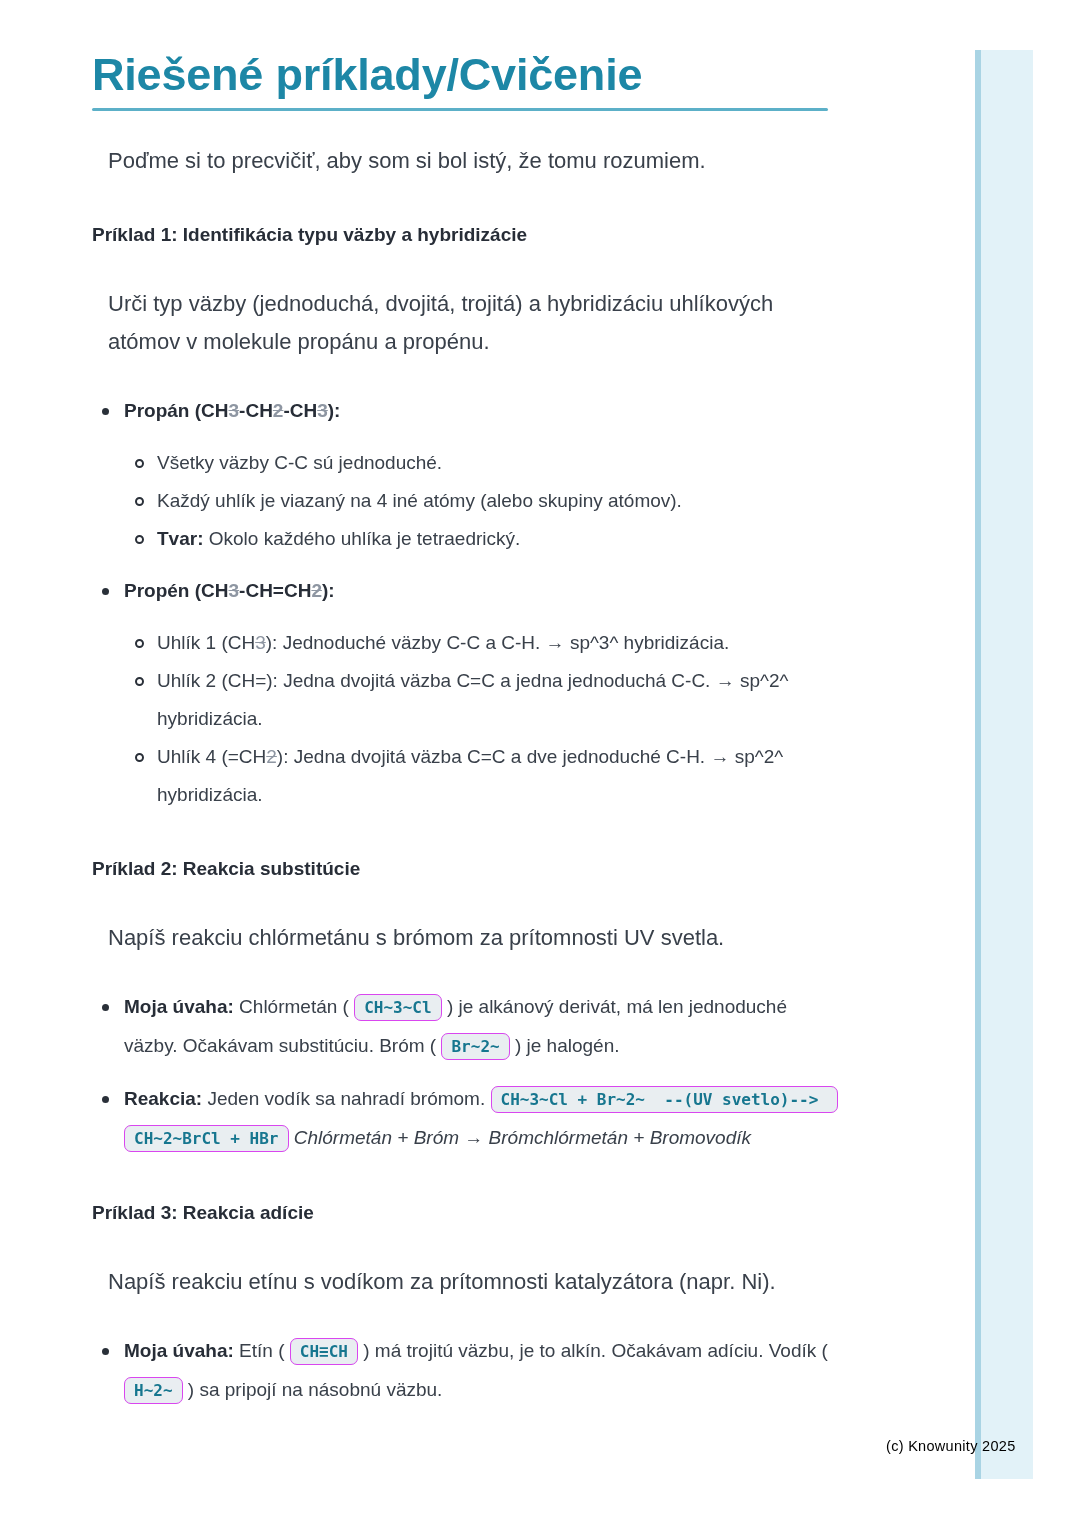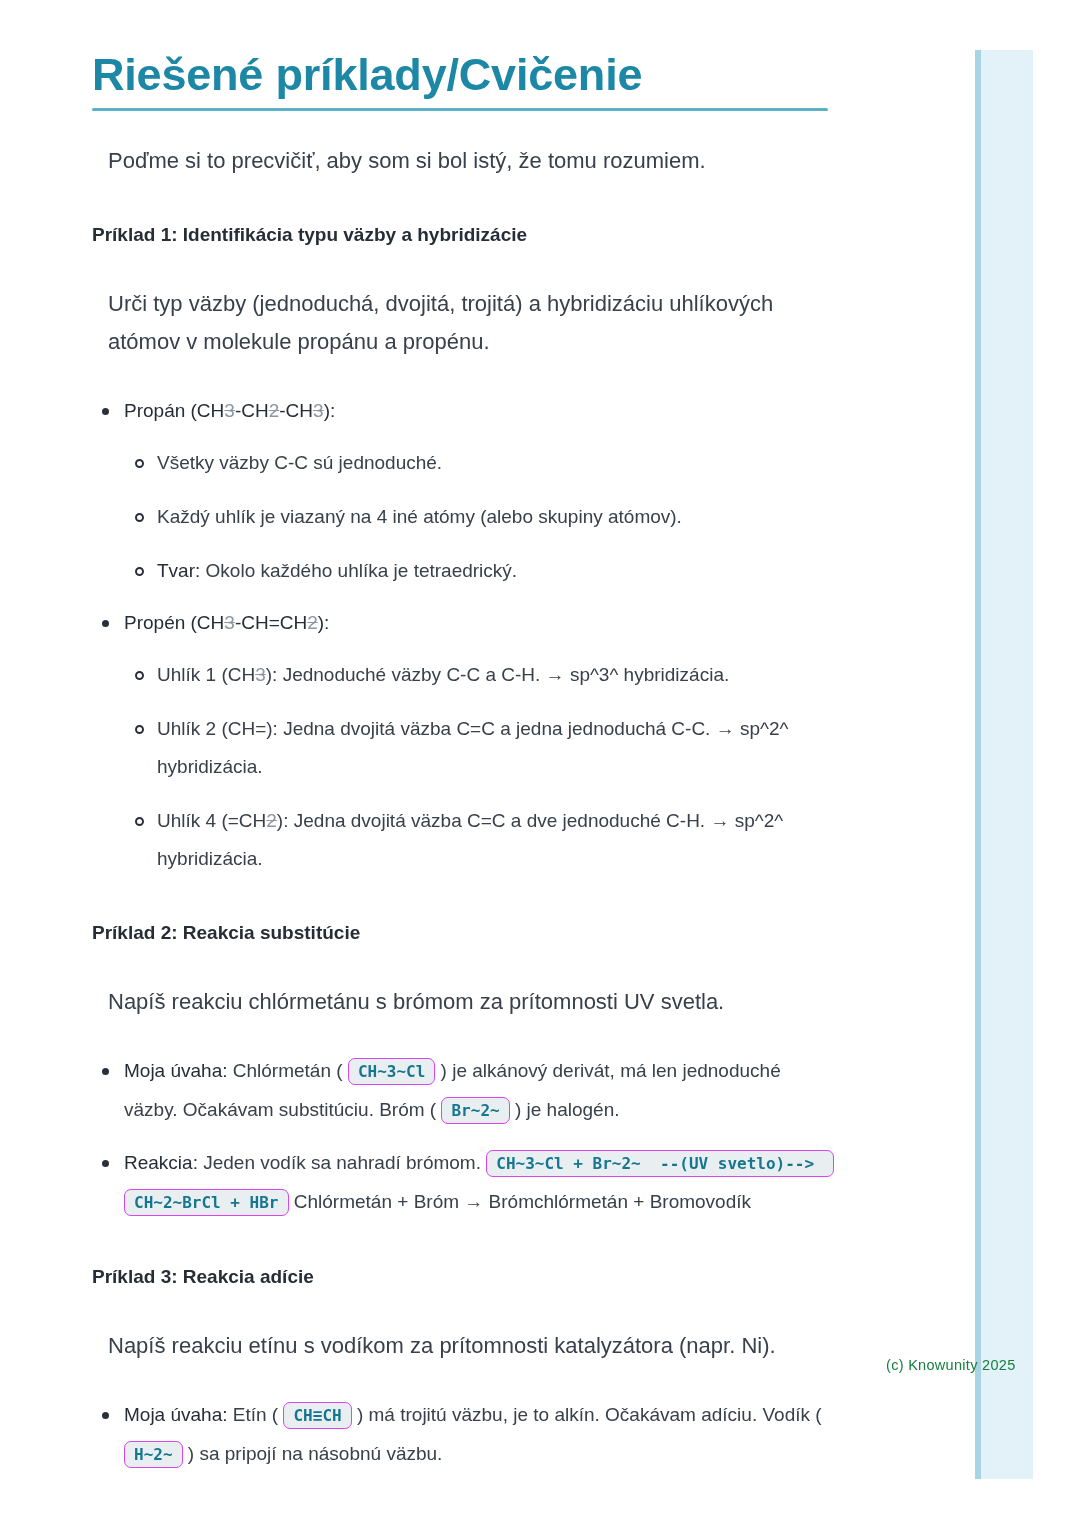--- a/index.html
+++ b/index.html
@@ -22,49 +22,49 @@
   ul { list-style:none; margin:0; padding:0; }
   ul.main { margin:31px 0; }
   ul.main > li { position:relative; padding-left:32px; font-size:19px; line-height:38px; }
   ul.main > li + li { margin-top:14px; }
   ul.main > li::before {
     content:""; position:absolute; left:10px; top:16px;
     width:7px; height:7px; border-radius:50%; background:#2a3039;
   }
   ul.sub { margin-top:14px; }
   ul.sub > li { position:relative; padding-left:33px; font-size:19px; line-height:38px; }
-  ul.sub > li + li { margin-top:16px; }
+  ul.sub > li + li { margin-top:0; }
   ul.sub > li::before {
     content:""; position:absolute; left:11px; top:15px;
     width:9px; height:9px; border-radius:50%;
     border:2px solid #2a3039; background:transparent; box-sizing:border-box;
   }
-  .run-b { font-weight:400; color:#272d37; }
-  .run-i { }
+  .run-b { font-weight:700; color:#272d37; }
+  .run-i { font-style:italic; }
   .run-del { color:var(--strike,#8e96a2); text-decoration:line-through; }
   .run-chip {
     font-family:"DejaVu Sans Mono","Liberation Mono",monospace;
     font-size:16px; font-weight:700;
     color:var(--chip-text,#16768f);
     background:var(--chip-bg,#e9eef1);
     border:1px solid #d946ef;
     border-radius:7px;
     padding:3px 9px;
     white-space:pre-wrap;
     box-decoration-break:clone;
     -webkit-box-decoration-break:clone;
   }
   .stripe {
     position:absolute; left:975px; top:50px; width:52px; height:1429px;
     background:var(--stripe-fill,#e2f2f8);
     border-left:6px solid var(--stripe-edge,#a9d4e4);
   }
   .footer {
-    position:absolute; top:1357px; left:886px;
-    font-size:14.5px; color:#15803d; letter-spacing:0.3px; z-index:2;
+    position:absolute; top:1438px; left:886px;
+    font-size:14.5px; color:#000000; letter-spacing:0.3px; z-index:2;
   }
 </style>
 </head>
 <body>
 
 <div class="page">
   <main class="content">
 
     <h1>Riešené príklady/Cvičenie</h1>
     <div class="rule"></div>

